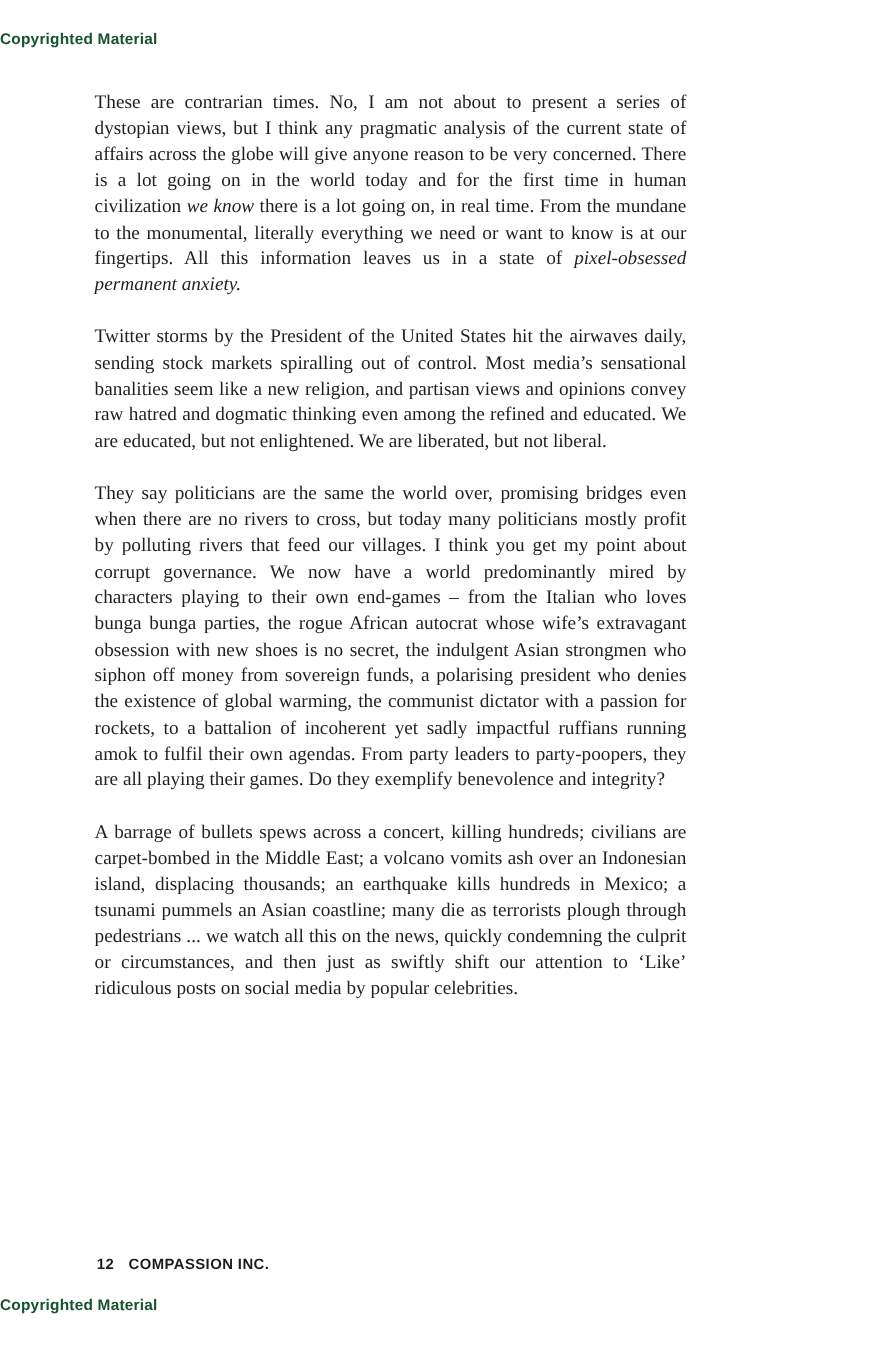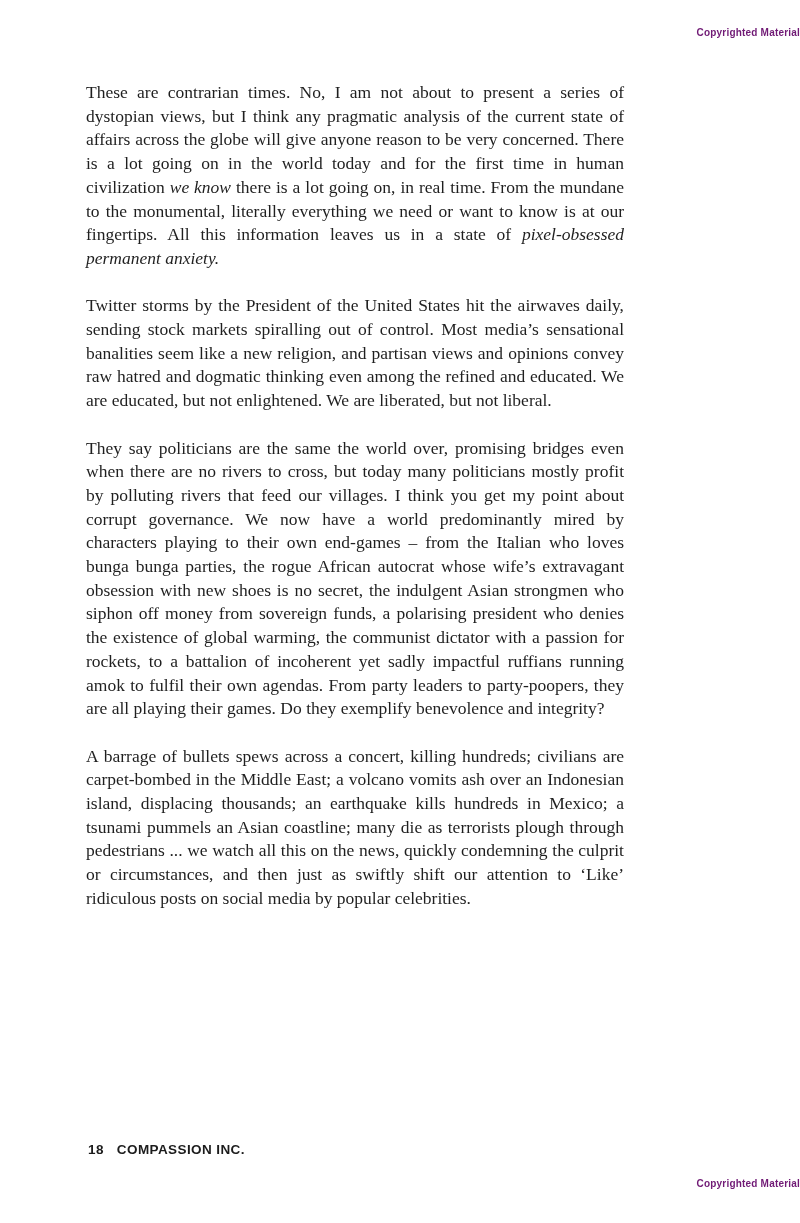--- a/index.html
+++ b/index.html
@@ -12,25 +12,25 @@
     width: 800px;
     height: 1223px;
     background: #ffffff;
     overflow: hidden;
     font-family: "Liberation Serif", serif;
   }
   .copyright {
     position: absolute;
     left: 0;
     width: 100%;
-    text-align: right;
+    text-align: left;
     font-family: "Liberation Sans", sans-serif;
     font-weight: bold;
-    font-size: 10px;
-    color: #701a75;
+    font-size: 14px;
+    color: #14532d;
     letter-spacing: 0.2px;
   }
   .copyright.top { top: 27px; }
   .copyright.bottom { top: 1178px; }
   .text-block {
     position: absolute;
     left: 86px;
     top: 61px;
     width: 538px;
     color: #1f1f1f;
@@ -66,18 +66,18 @@
   <div class="copyright top">Copyrighted Material</div>
 
   <div class="text-block" id="text-block">
       <p>These are contrarian times. No, I am not about to present a series of dystopian views, but I think any pragmatic analysis of the current state of affairs across the globe will give anyone reason to be very concerned. There is a lot going on in the world today and for the first time in human civilization <em>we know</em> there is a lot going on, in real time. From the mundane to the monumental, literally everything we need or want to know is at our fingertips. All this information leaves us in a state of <em>pixel-obsessed permanent anxiety.</em></p>
       <p>Twitter storms by the President of the United States hit the airwaves daily, sending stock markets spiralling out of control. Most media’s sensational banalities seem like a new religion, and partisan views and opinions convey raw hatred and dogmatic thinking even among the refined and educated. We are educated, but not enlightened. We are liberated, but not liberal.</p>
       <p>They say politicians are the same the world over, promising bridges even when there are no rivers to cross, but today many politicians mostly profit by polluting rivers that feed our villages. I think you get my point about corrupt governance. We now have a world predominantly mired by characters playing to their own end-games – from the Italian who loves bunga bunga parties, the rogue African autocrat whose wife’s extravagant obsession with new shoes is no secret, the indulgent Asian strongmen who siphon off money from sovereign funds, a polarising president who denies the existence of global warming, the communist dictator with a passion for rockets, to a battalion of incoherent yet sadly impactful ruffians running amok to fulfil their own agendas. From party leaders to party-poopers, they are all playing their games. Do they exemplify benevolence and integrity?</p>
       <p>A barrage of bullets spews across a concert, killing hundreds; civilians are carpet-bombed in the Middle East; a volcano vomits ash over an Indonesian island, displacing thousands; an earthquake kills hundreds in Mexico; a tsunami pummels an Asian coastline; many die as terrorists plough through pedestrians ... we watch all this on the news, quickly condemning the culprit or circumstances, and then just as swiftly shift our attention to ‘Like’ ridiculous posts on social media by popular celebrities.</p>
     </div>
 
   <div class="footer">
-    <span class="page-num">18</span><span>COMPASSION INC.</span>
+    <span class="page-num">12</span><span>COMPASSION INC.</span>
   </div>
 
   <div class="copyright bottom">Copyrighted Material</div>
 
 </div>
 
 </body></html>

